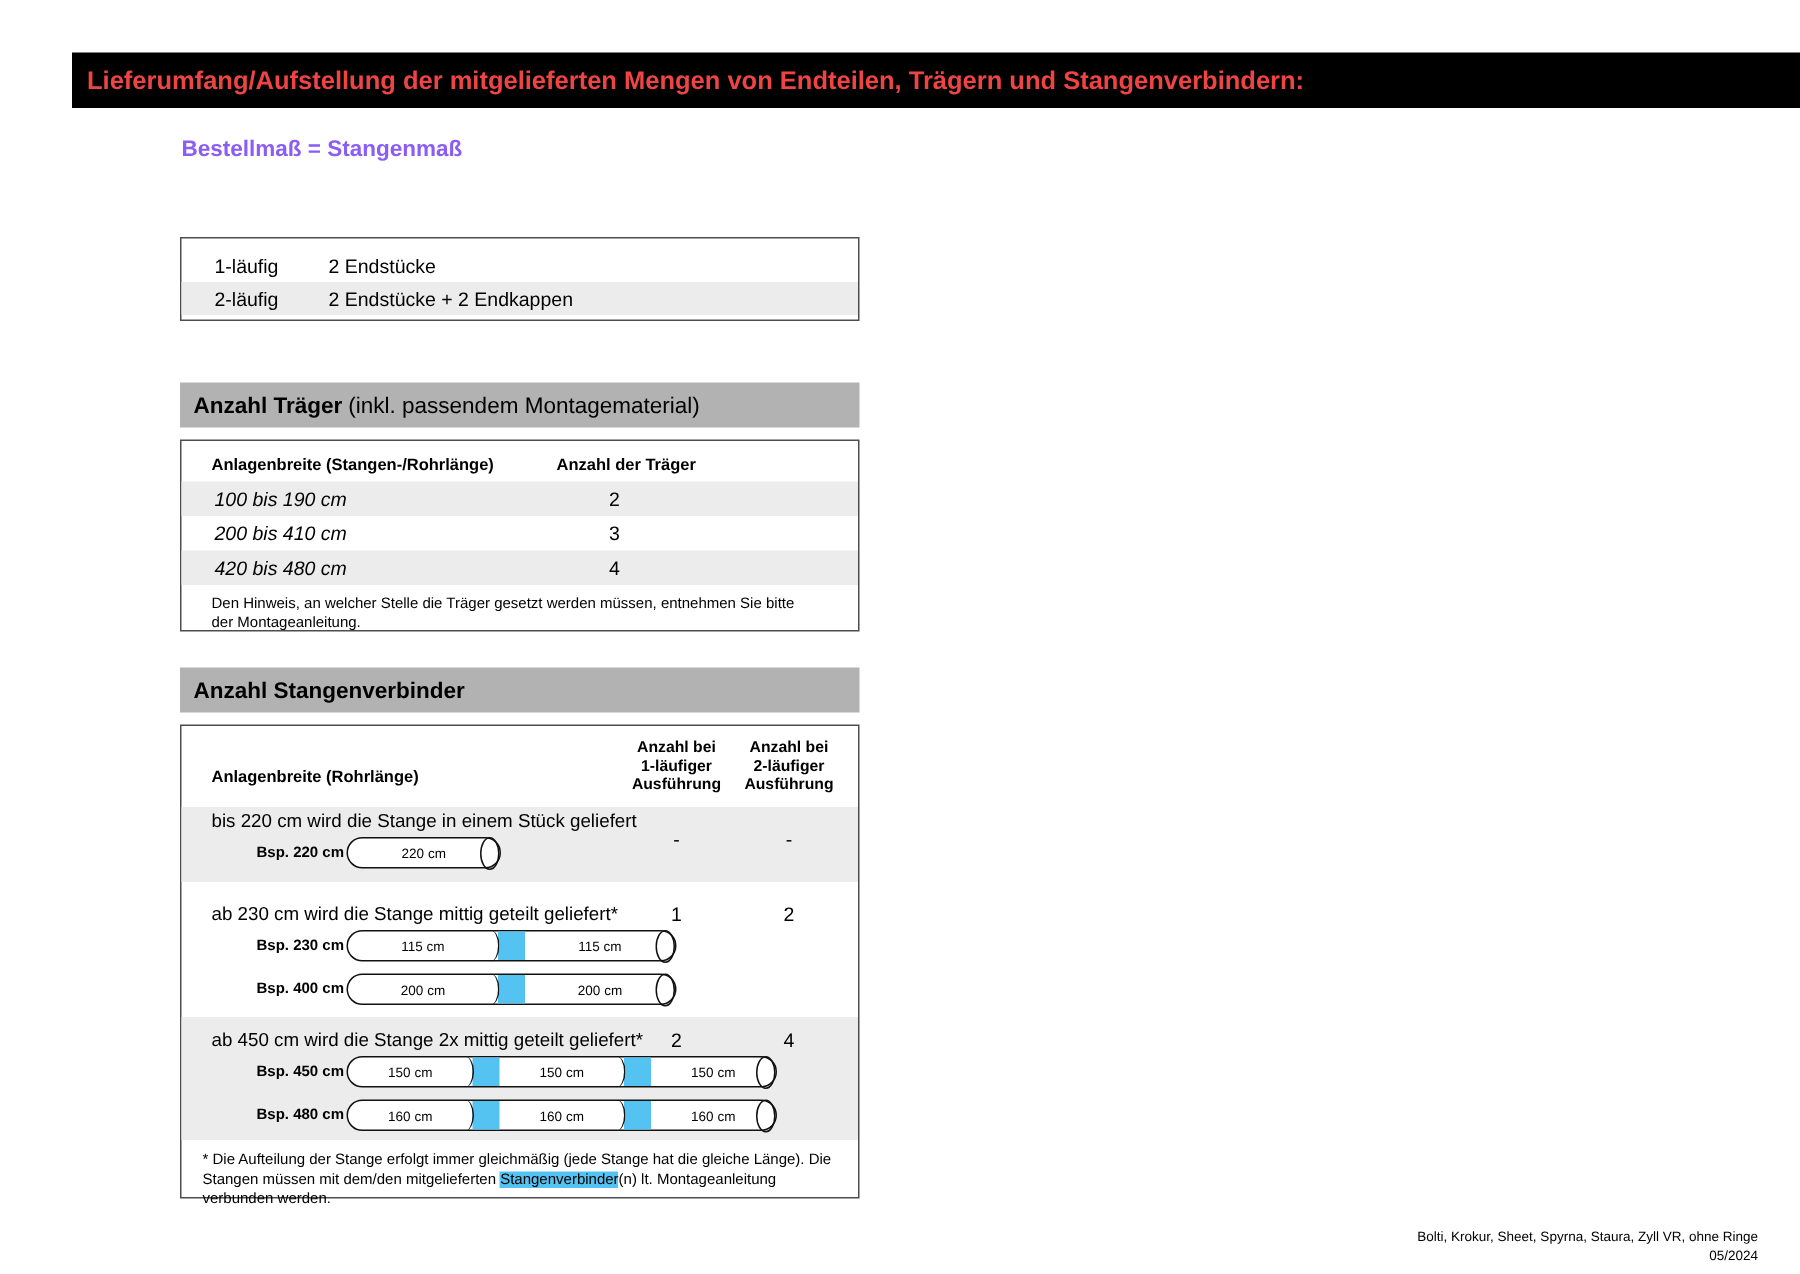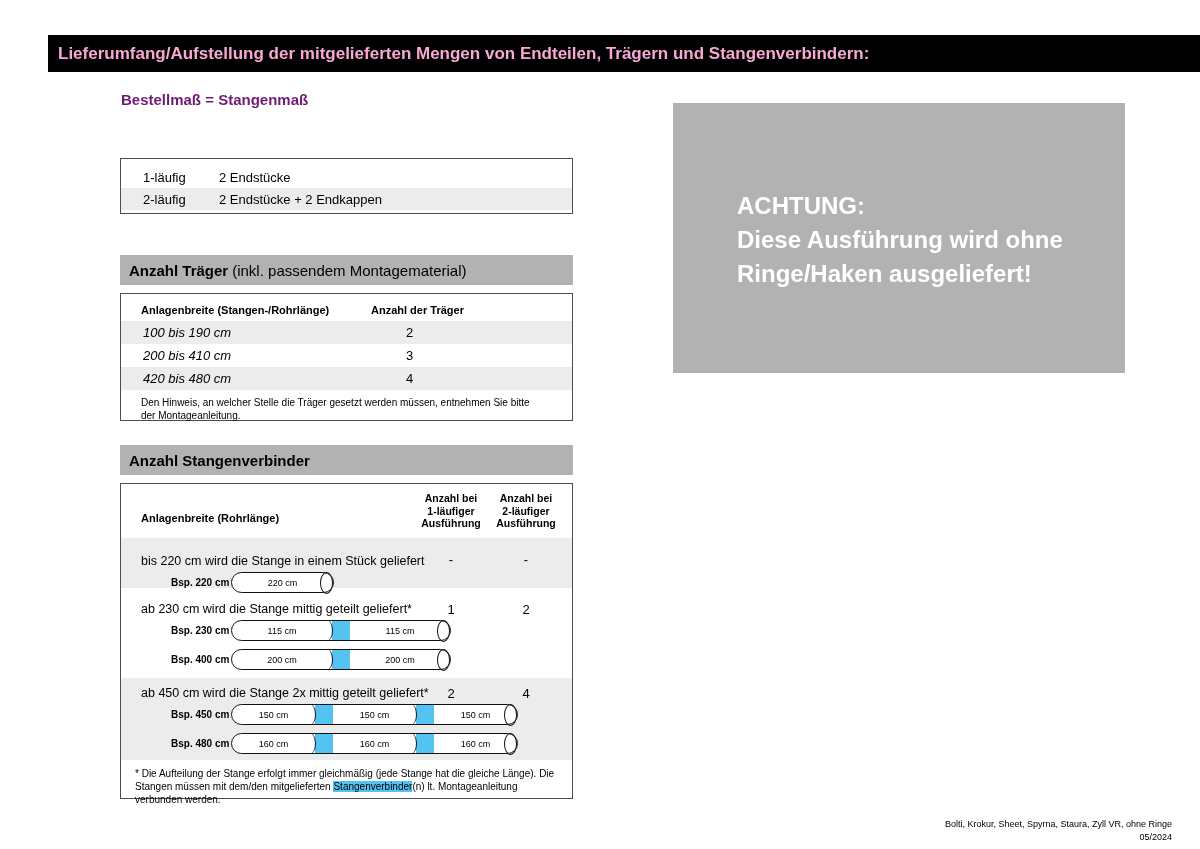--- a/index.html
+++ b/index.html
@@ -1,24 +1,24 @@
 <!DOCTYPE html>
 <html><head>
 <meta charset="utf-8">
 <style>
   html,body{margin:0;padding:0;background:#fff;}
   .page{position:relative;width:1200px;height:849px;background:#ffffff;
         font-family:"Liberation Sans",sans-serif;color:#000;overflow:hidden;}
 
   
   .topbar{position:absolute;left:48px;top:35px;right:0;height:37px;background:#000;
-          color:#f9a8d4;display:flex;align-items:center;padding-left:10px;box-sizing:border-box;
+          color:#ef4444;display:flex;align-items:center;padding-left:10px;box-sizing:border-box;
           font-size:17px;font-weight:bold;}
 
-  .subtitle{position:absolute;left:121px;top:91px;color:#701a75;font-weight:bold;font-size:15px;}
+  .subtitle{position:absolute;left:121px;top:91px;color:#8b5cf6;font-weight:bold;font-size:15px;}
 
   .secheader{position:absolute;left:120px;width:453px;height:30px;background:#b2b2b2;
              display:flex;align-items:center;padding-left:9px;box-sizing:border-box;
              font-size:15px;}
   .secheader .bold{font-weight:bold;}
   .secheader .rest{font-weight:normal;margin-left:4px;}
 
   .box{position:absolute;left:120px;width:453px;background:#fff;border:1px solid #4d4d4d;
        box-sizing:border-box;}
 
@@ -47,21 +47,21 @@
   .vcol3{left:364px;}
 
   .vgroup{position:relative;}
   .vgroup.gray{background:#ececec;}
   .vheading{padding:8px 0 0 20px;font-size:12.5px;}
   .vcount1,.vcount2{position:absolute;width:82px;text-align:center;font-size:13px;top:8px;}
   .vcount1{left:289px;}
   .vcount2{left:364px;}
   .vgroup.g1 .vcount1,.vgroup.g1 .vcount2{top:14px;}
   .g1{height:50px;}
-  .g1 .vheading{padding-top:16px;}
+  .g1 .vheading{padding-top:2px;}
   .g2{height:84px;}
   .g3{height:82px;}
   .vspacer{height:6px;}
 
   .vex{display:flex;align-items:center;height:29px;}
   .vexlabel{margin-left:50px;width:60px;font-size:10px;font-weight:bold;}
 
   
   .rod{position:relative;height:21px;background:#fff;border:1.5px solid #111;
        border-radius:11px;display:flex;align-items:stretch;box-sizing:border-box;}
@@ -210,24 +210,19 @@
           <span class="rod-cap"></span>
         </div>
       </div>
     </div>
 
     <div class="vfoot">
       <span>* Die Aufteilung der Stange erfolgt immer gleichmäßig (jede Stange hat die gleiche Länge). Die Stangen müssen mit dem/den mitgelieferten </span><span class="hl">Stangenverbinder</span><span>(n) lt. Montageanleitung verbunden werden.</span>
     </div>
   </div>
 
-  <div class="notice">
-    <div>ACHTUNG:</div>
-    <div>Diese Ausführung wird ohne</div>
-    <div>Ringe/Haken ausgeliefert!</div>
-  </div>
 
   <div class="footer">
     <div>Bolti, Krokur, Sheet, Spyrna, Staura, Zyll VR, ohne Ringe</div>
     <div>05/2024</div>
   </div>
 
 </div>
 
 </body></html>

